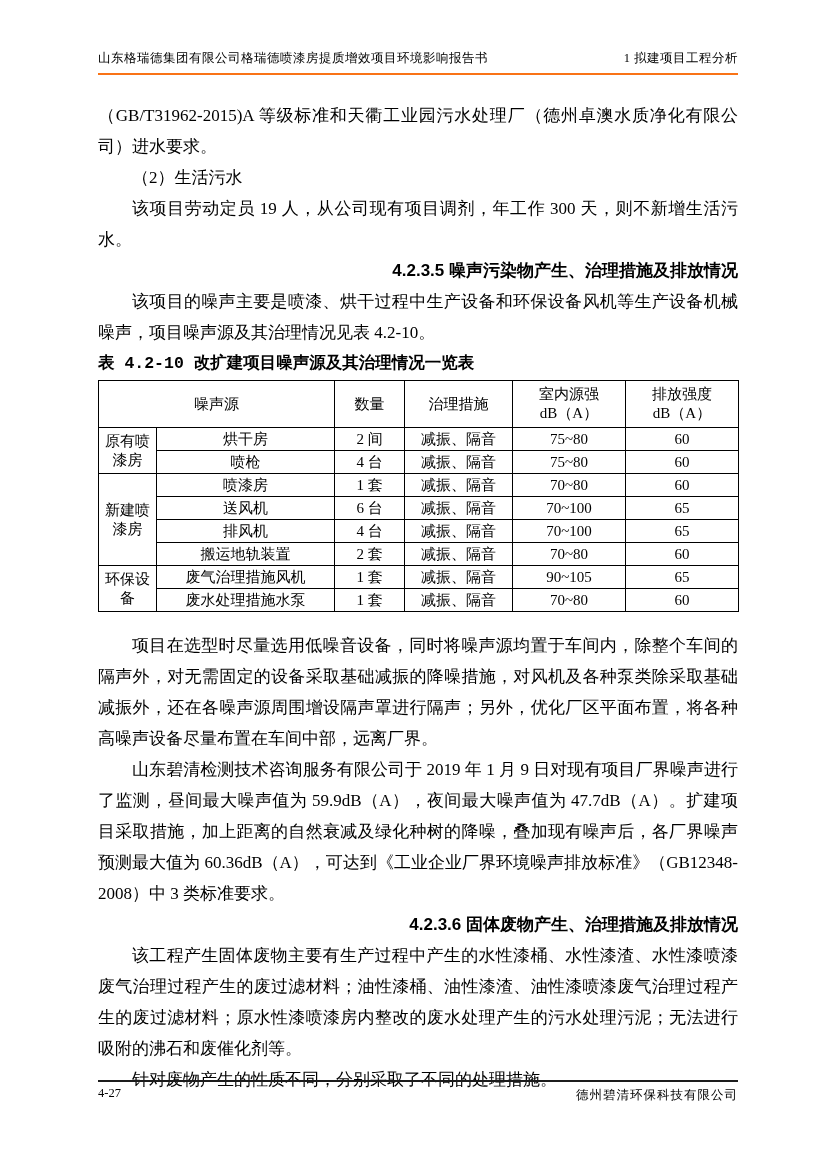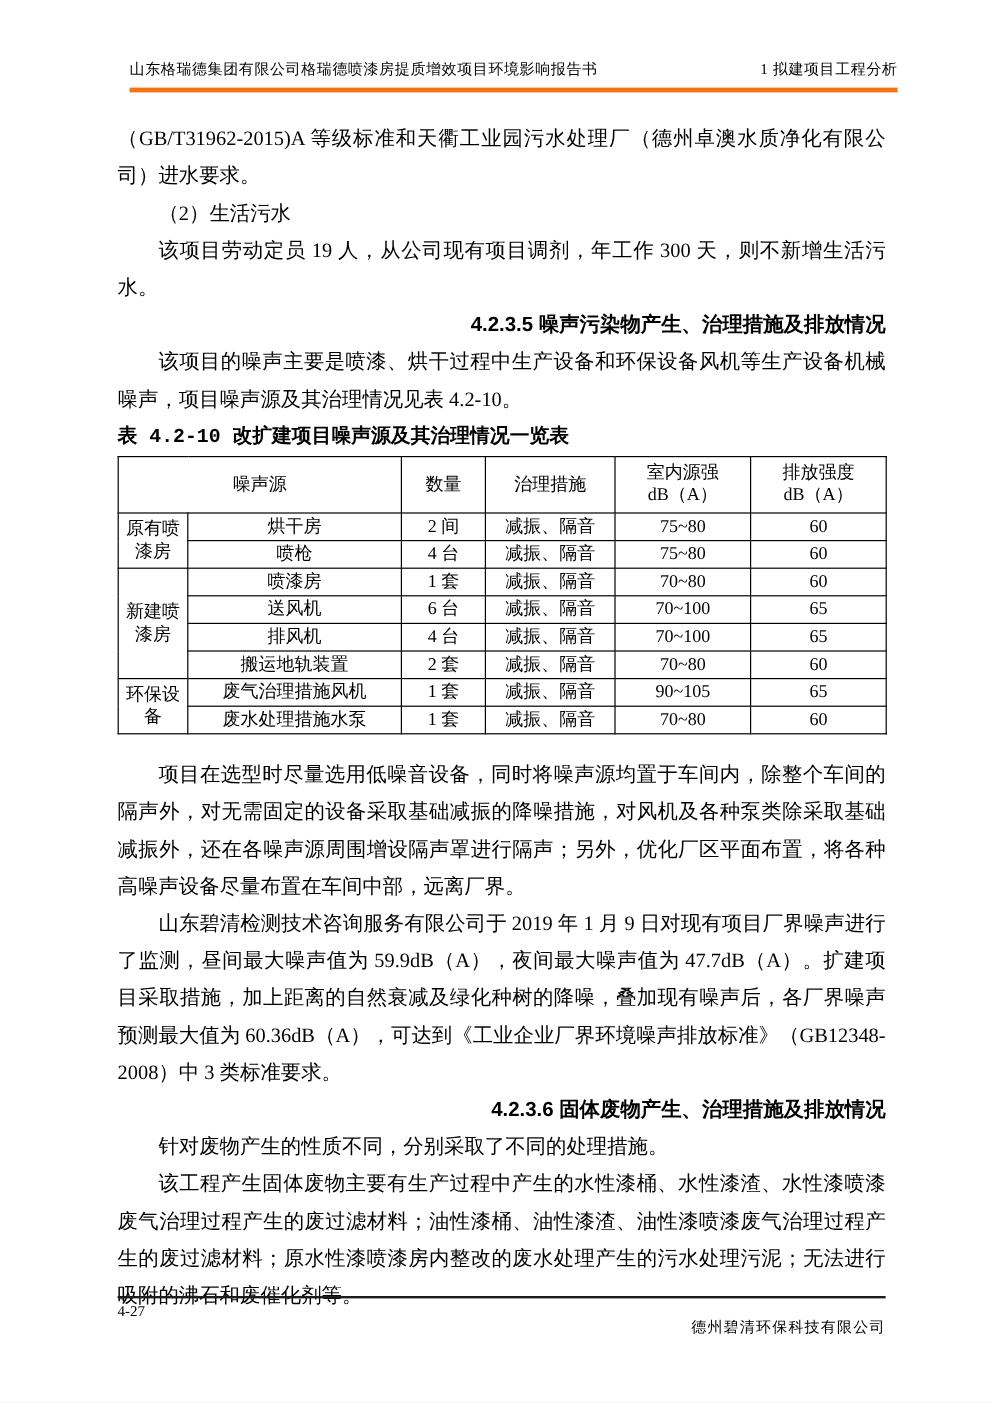--- a/index.html
+++ b/index.html
@@ -7,24 +7,24 @@
     position:relative;
     width:827px; height:1169px;
     background:#ffffff;
     margin:0 auto;
     font-family:"Liberation Serif","DejaVu Serif",serif;
     color:#000;
     overflow:hidden;
   }
   
   .header {
-    position:absolute; top:50px; left:108px; width:640px;
+    position:absolute; top:50px; left:98px; width:640px;
     display:flex; justify-content:space-between; align-items:flex-end;
     font-size:12.5px; letter-spacing:0.5px;
-    border-bottom:4px solid #f97316; padding-bottom:6px;
+    border-bottom:2px solid #f97316; padding-bottom:6px;
   }
   
   .content {
     position:absolute; top:100px; left:98px; width:640px;
     font-size:17px; line-height:31px; text-align:justify;
   }
   .content p { margin:0; }
   .ind { text-indent:2em; }
   .sec-heading {
     font-family:"Liberation Sans","DejaVu Sans",sans-serif;
@@ -55,21 +55,21 @@
   
   .footer {
     position:absolute; top:1080px; left:98px; width:640px; height:22px;
     border-top:2px solid #1c1c1c;
     font-size:12.5px;
   }
   .footer .pagenum {
     position:absolute; left:0; right:0; top:4px; text-align:left;
   }
   .footer .company {
-    position:absolute; right:0; top:16px; letter-spacing:1px;font-family:Liberation Mono, monospace;
+    position:absolute; right:0; top:5px; letter-spacing:1px;font-family:Liberation Mono, monospace;
   }
 </style>
 </head>
 <body>
 
 <div class="page">
 
   <div class="header">
     <span>山东格瑞德集团有限公司格瑞德喷漆房提质增效项目环境影响报告书</span>
     <span>1 拟建项目工程分析</span>
@@ -171,22 +171,22 @@
           <td>70~80</td>
           <td>60</td>
         </tr>
       </tbody>
     </table>
 
     <p class="ind">项目在选型时尽量选用低噪音设备，同时将噪声源均置于车间内，除整个车间的隔声外，对无需固定的设备采取基础减振的降噪措施，对风机及各种泵类除采取基础减振外，还在各噪声源周围增设隔声罩进行隔声；另外，优化厂区平面布置，将各种高噪声设备尽量布置在车间中部，远离厂界。</p>
     <p class="ind">山东碧清检测技术咨询服务有限公司于 2019 年 1 月 9 日对现有项目厂界噪声进行了监测，昼间最大噪声值为 59.9dB（A），夜间最大噪声值为 47.7dB（A）。扩建项目采取措施，加上距离的自然衰减及绿化种树的降噪，叠加现有噪声后，各厂界噪声预测最大值为 60.36dB（A），可达到《工业企业厂界环境噪声排放标准》（GB12348-2008）中 3 类标准要求。</p>
 
     <p class="sec-heading">4.2.3.6 固体废物产生、治理措施及排放情况</p>
+    <p class="ind">该工程产生固体废物主要有生产过程中产生的水性漆桶、水性漆渣、水性漆喷漆废气治理过程产生的废过滤材料；油性漆桶、油性漆渣、油性漆喷漆废气治理过程产生的废过滤材料；原水性漆喷漆房内整改的废水处理产生的污水处理污泥；无法进行吸附的沸石和废催化剂等。</p>
     <p class="ind">针对废物产生的性质不同，分别采取了不同的处理措施。</p>
-    <p class="ind">该工程产生固体废物主要有生产过程中产生的水性漆桶、水性漆渣、水性漆喷漆废气治理过程产生的废过滤材料；油性漆桶、油性漆渣、油性漆喷漆废气治理过程产生的废过滤材料；原水性漆喷漆房内整改的废水处理产生的污水处理污泥；无法进行吸附的沸石和废催化剂等。</p>
 
   </div>
 
   <div class="footer">
     <span class="pagenum">4-27</span>
     <span class="company">德州碧清环保科技有限公司</span>
   </div>
 
 </div>
 

